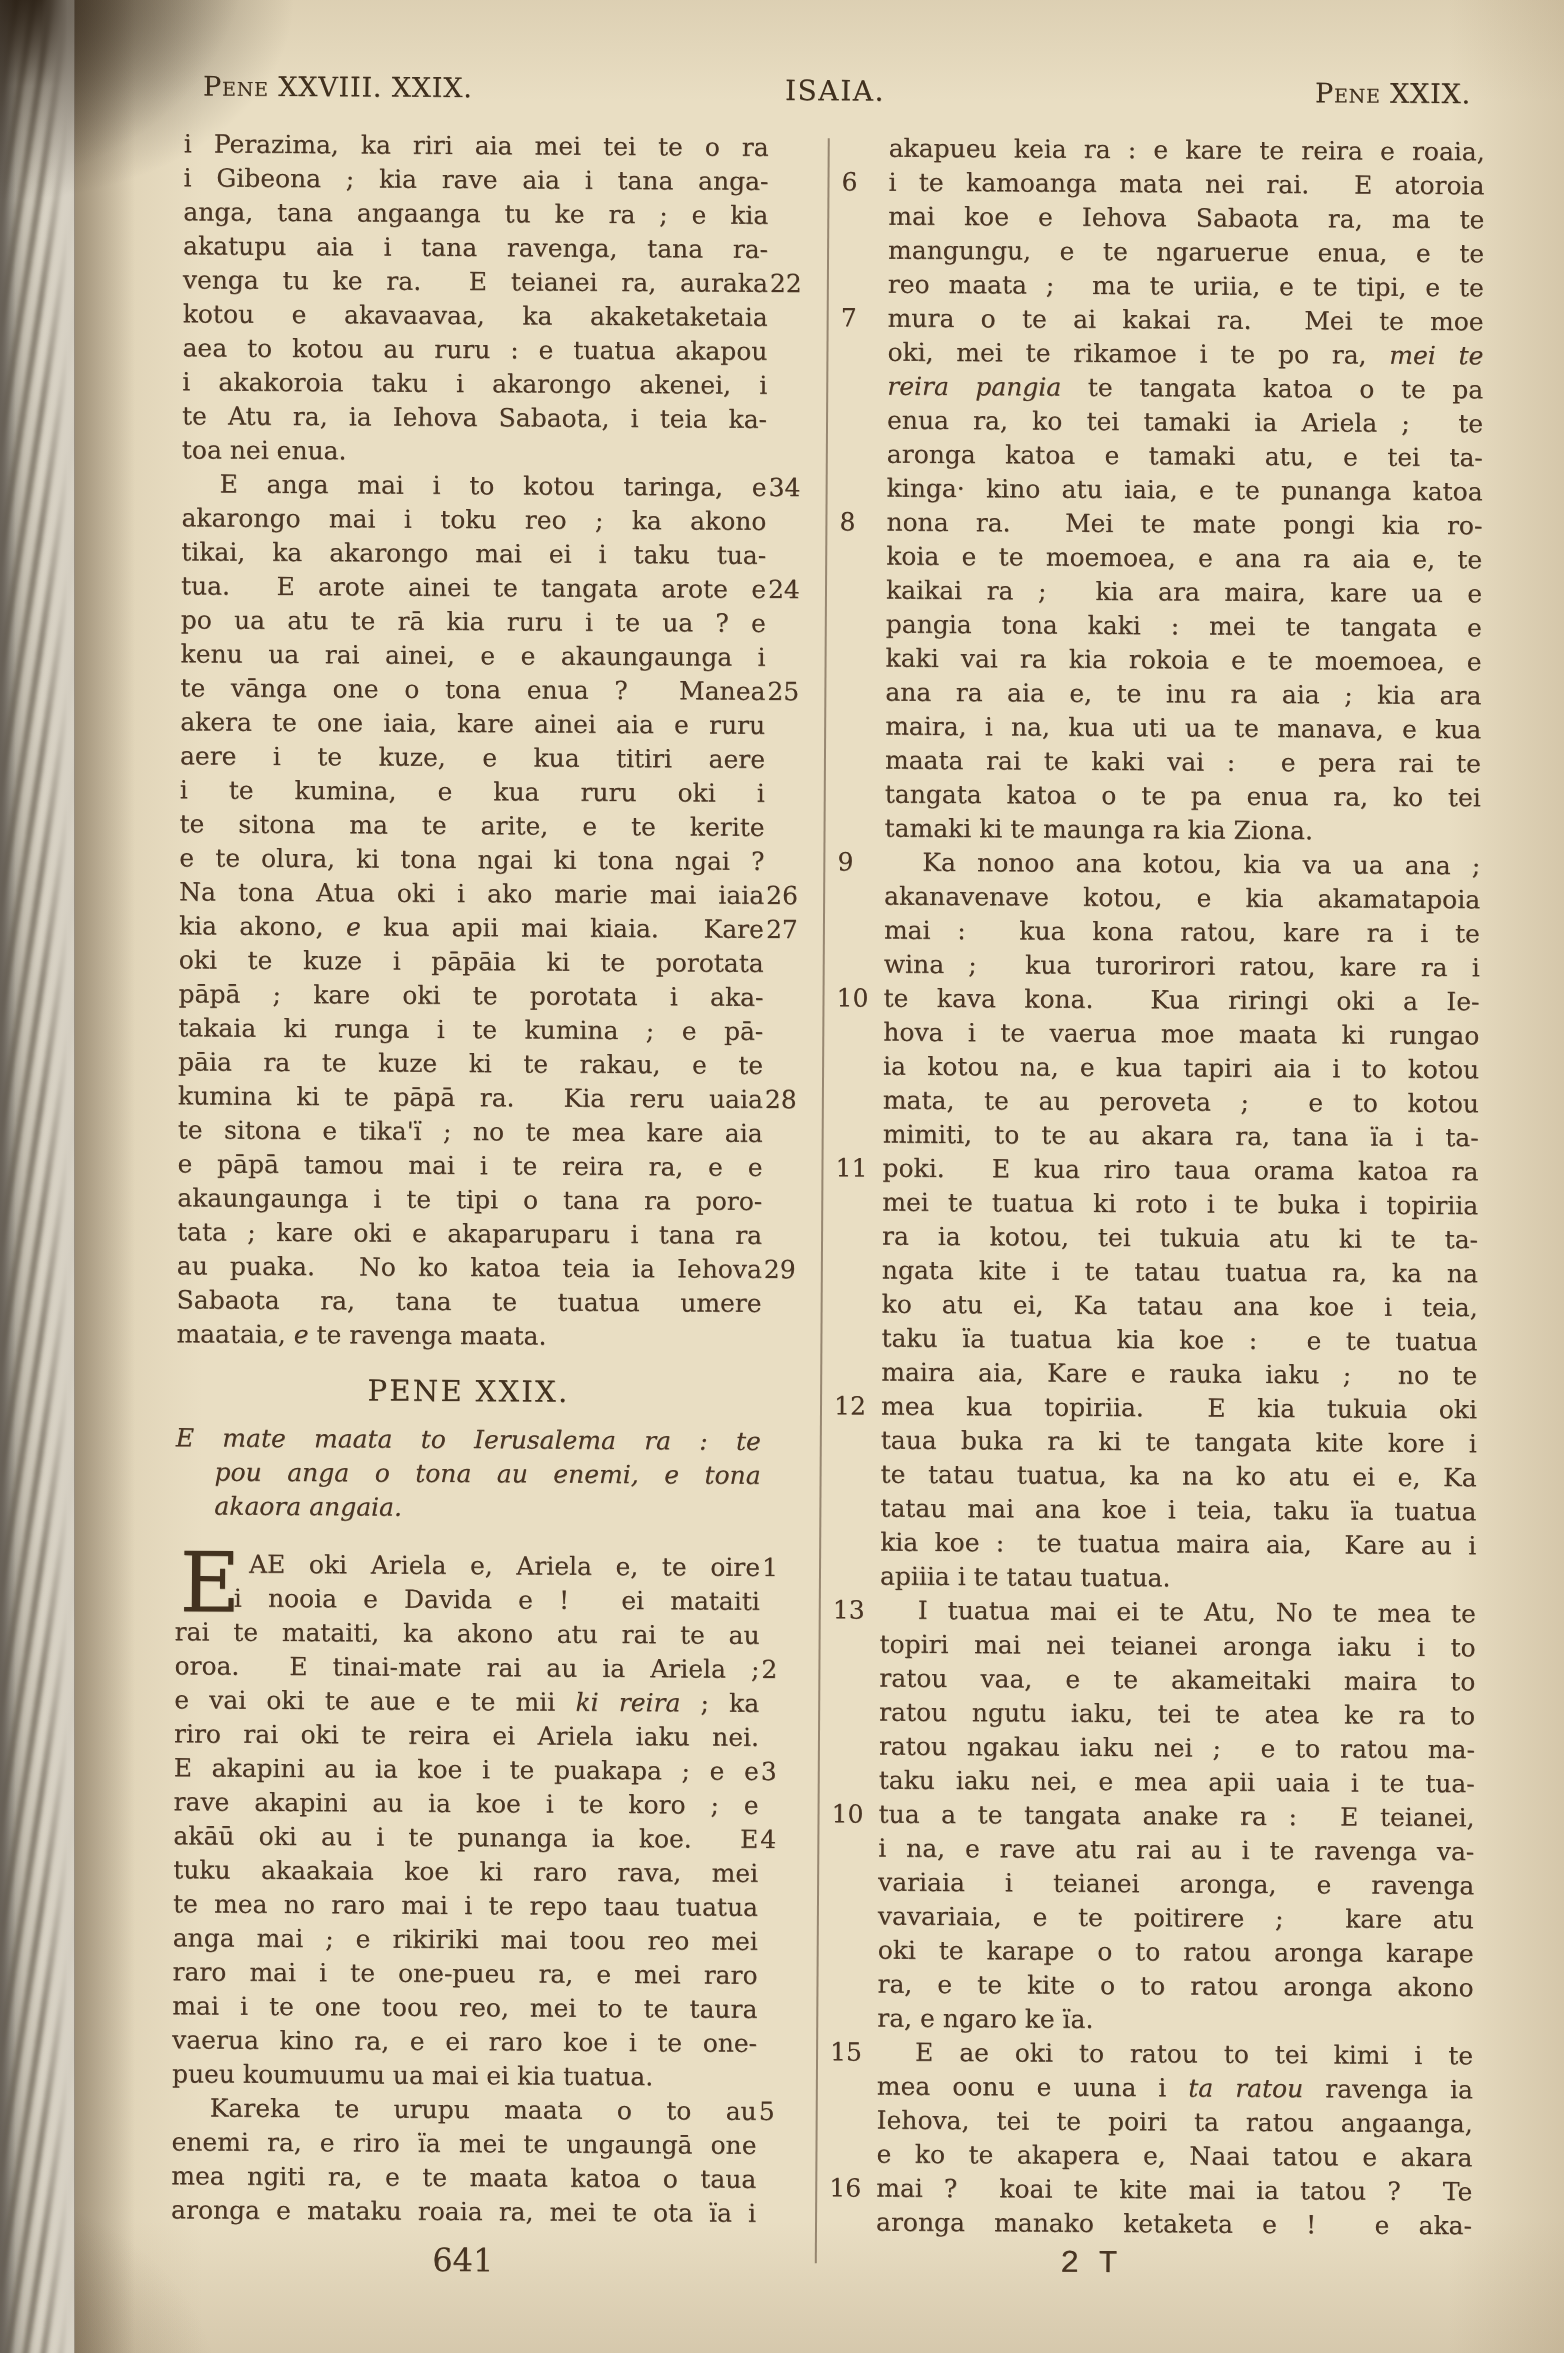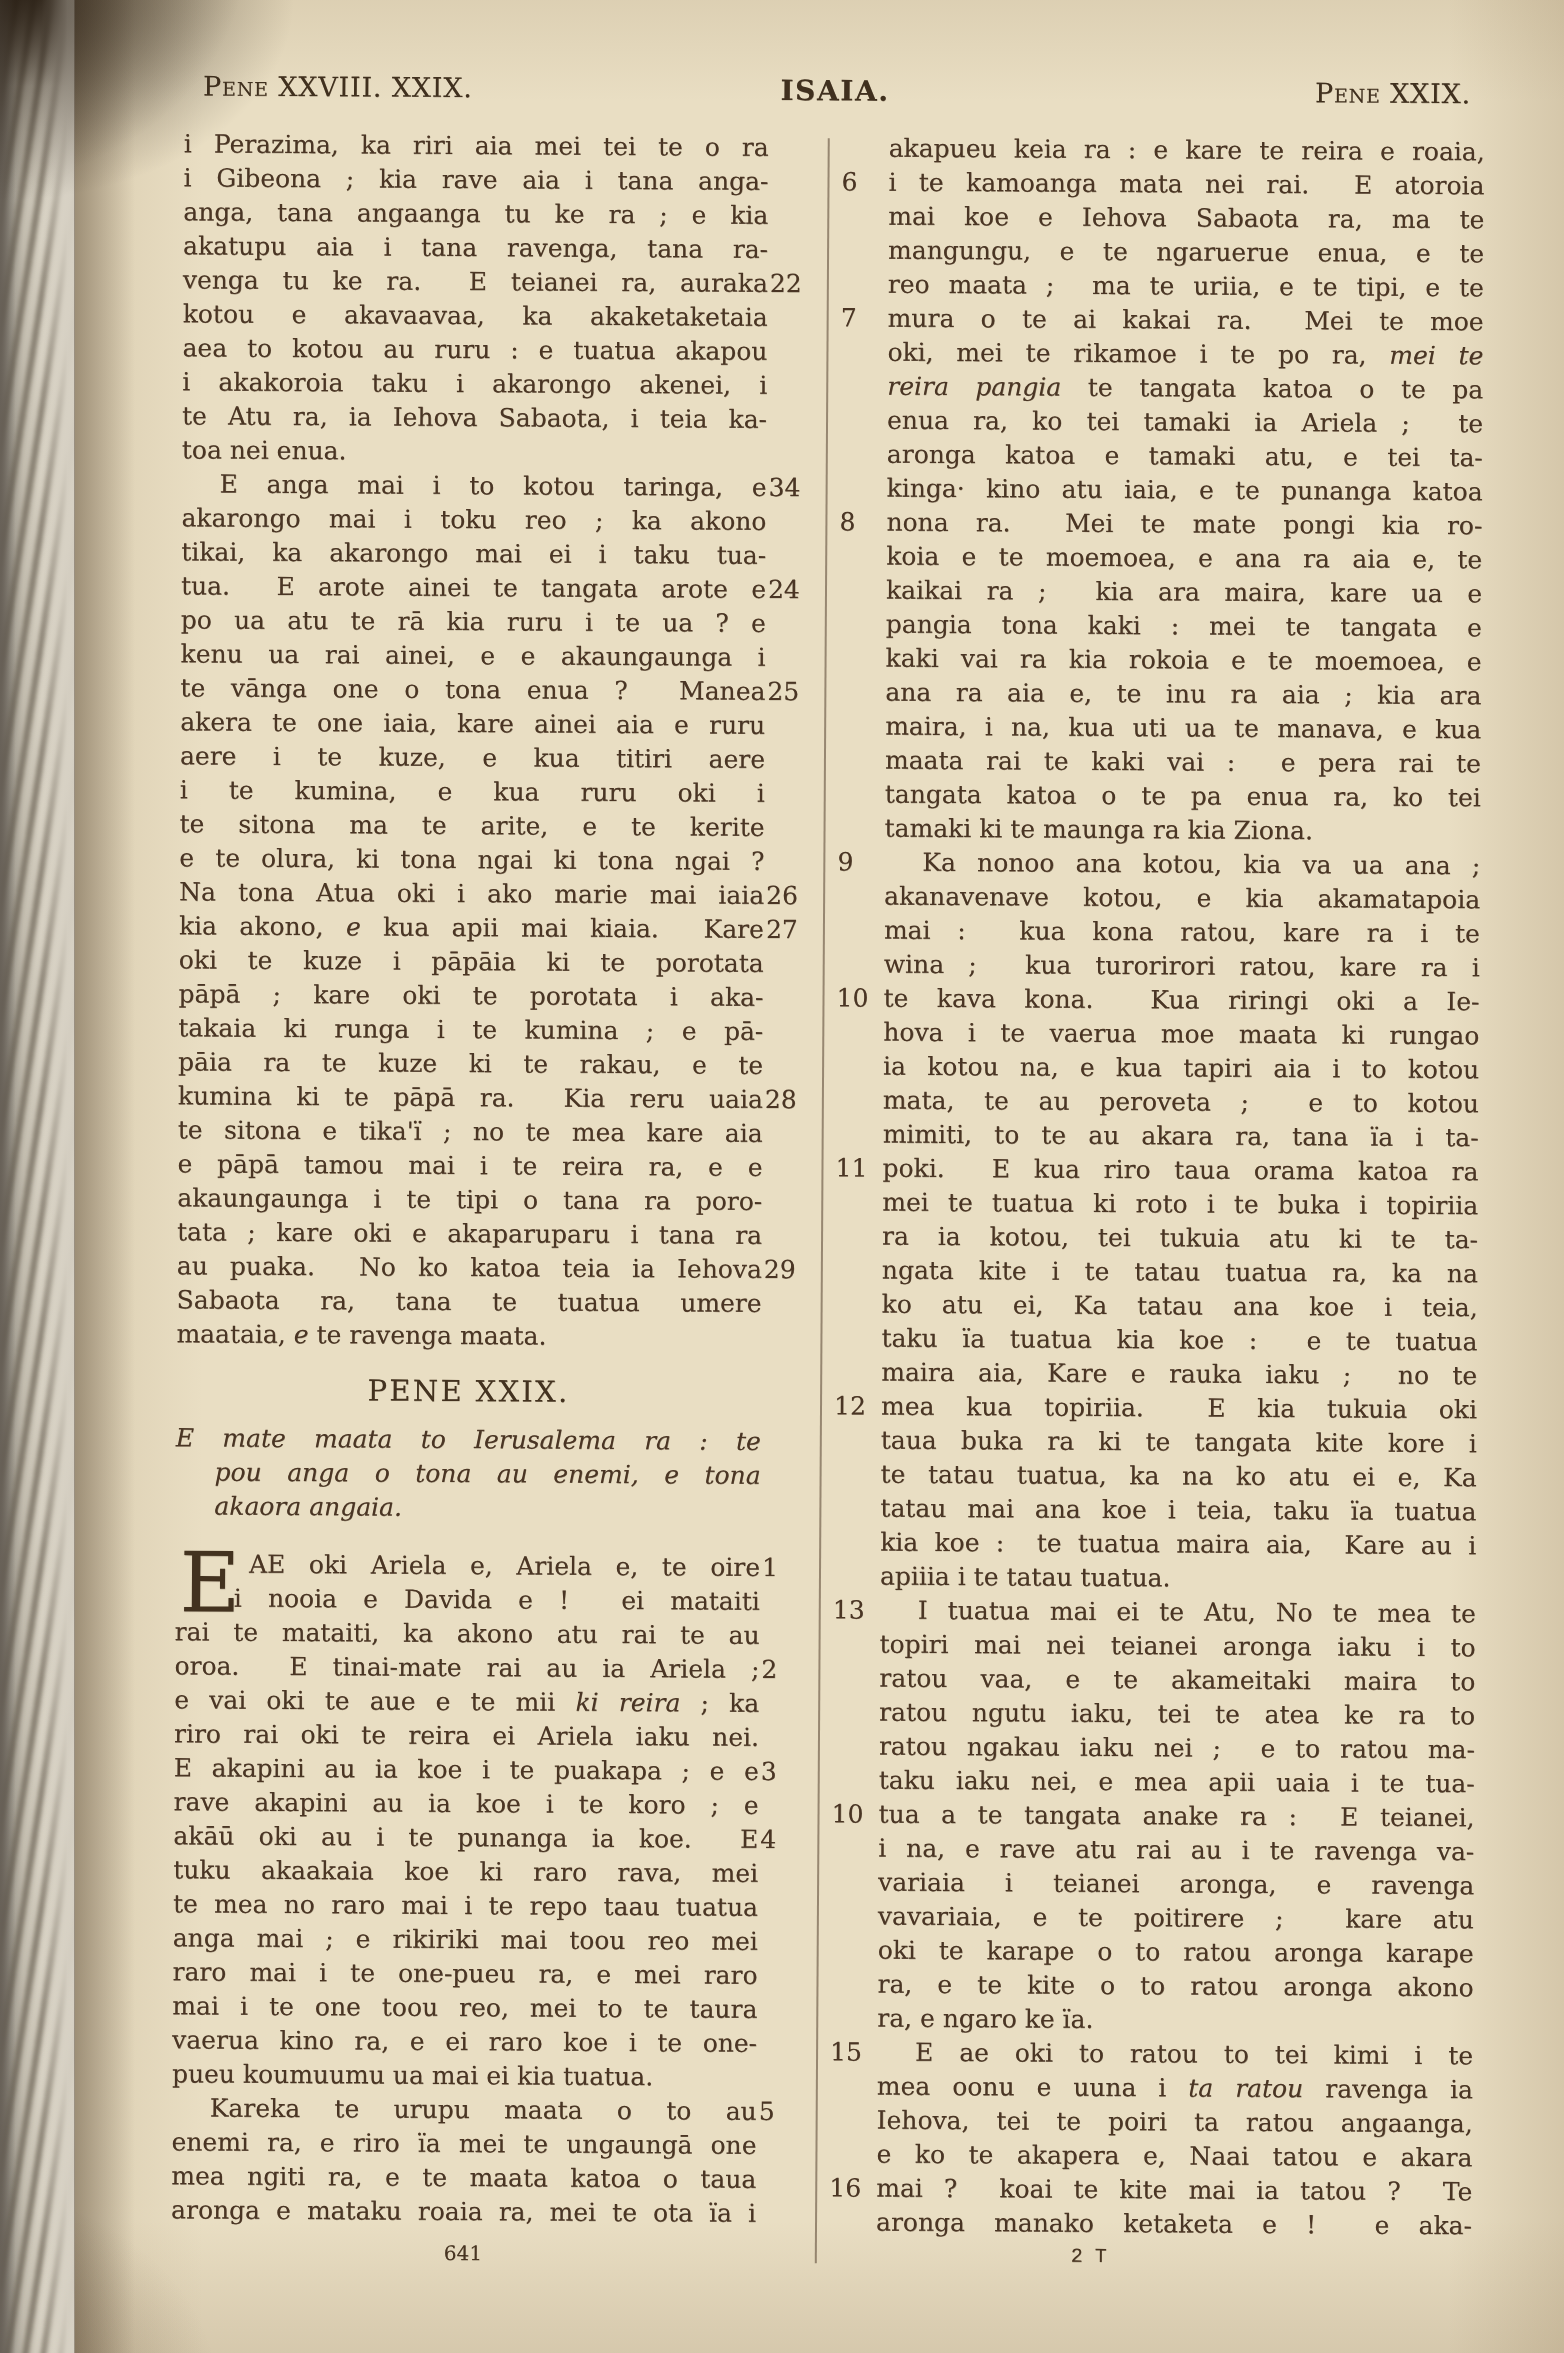--- a/index.html
+++ b/index.html
@@ -40,21 +40,21 @@
   #corner-shade{
     position:absolute; left:0; top:0; width:297px; height:203px;
     background:radial-gradient(at 0 0, rgba(38,28,18,.72), rgba(38,28,18,0) 70%);
   }
   
   #sheet{position:absolute; inset:0; transform:rotate(.35deg); transform-origin:50% 46%;}
   .runhead{position:absolute; top:74px; font-size:27px; letter-spacing:0.8px; color:#40301e;
            text-shadow:0.3px 0.4px 0.5px rgba(58,40,24,.45); white-space:nowrap;}
   .smallcaps{font-variant:small-caps;}
   #rh-left{left:197px;}
-  #rh-center{left:829px; transform:translateX(-50%); font-size:28px; letter-spacing:1.6px;font-weight:bold;}
+  #rh-center{left:829px; transform:translateX(-50%); font-size:28px; letter-spacing:1.6px;}
   #rh-right{left:1465px; transform:translateX(-100%);}
   #divider{position:absolute; left:822px; top:138px; width:1.6px; height:2125px;
            background:rgba(84,64,46,.55);}
   .col{position:absolute; top:131px; font-size:25px; color:#4a3524;
        text-shadow:0.3px 0.4px 0.5px rgba(62,44,26,.5);}
   #col-left{left:178px; width:585px;}
   #col-right{left:883px; width:596px;}
   .line{position:relative; height:34px; line-height:34px;
         text-align:justify; text-align-last:justify; white-space:normal;}
   .line.nj{text-align-last:left;}
@@ -62,21 +62,21 @@
   .line i{font-style:italic;}
   .vn{position:absolute; top:0; font-style:normal; letter-spacing:0;}
   .vn.L{right:-47px; width:45px; text-align:left;}
   .vn.R{left:-50px; width:45px; text-align:left; padding-left:3.1px;}
   #chapter-heading{text-align:center; font-size:29px; letter-spacing:2.3px;
         height:36px; line-height:36px; margin:20.3px 0 14px; color:#43321f;}
   #summary{font-style:italic;}
   #part2{position:relative; margin-top:23.5px;}
   #dropcap{position:absolute; left:4.7px; top:3.1px; font-size:83px; line-height:66px;
         color:#43321f; text-shadow:0.4px 0.5px 0.8px rgba(58,40,24,.45);}
-  .foot{position:absolute; top:2243px; font-size:20px; color:#483522;
+  .foot{position:absolute; top:2243px; font-size:32px; color:#483522;
         text-shadow:0.3px 0.4px 0.5px rgba(62,44,26,.5);}
   #pageno{left:470px; transform:translateX(-50%);}
   #signature{left:1096px; transform:translateX(-50%);font-family:Liberation Mono, monospace;}
 </style>
 </head>
 <body>
 
 <div id="stage">
   <div id="gutter"></div>
   <div id="crease"></div>

